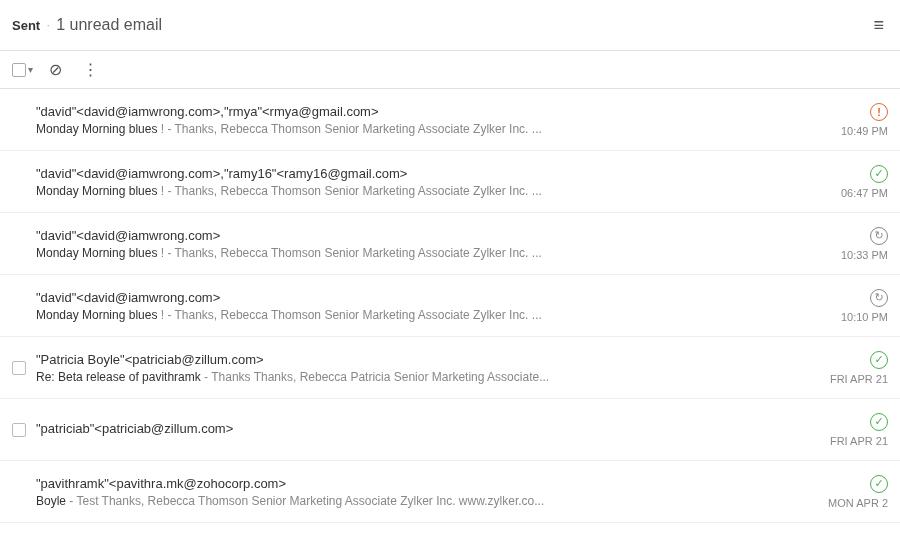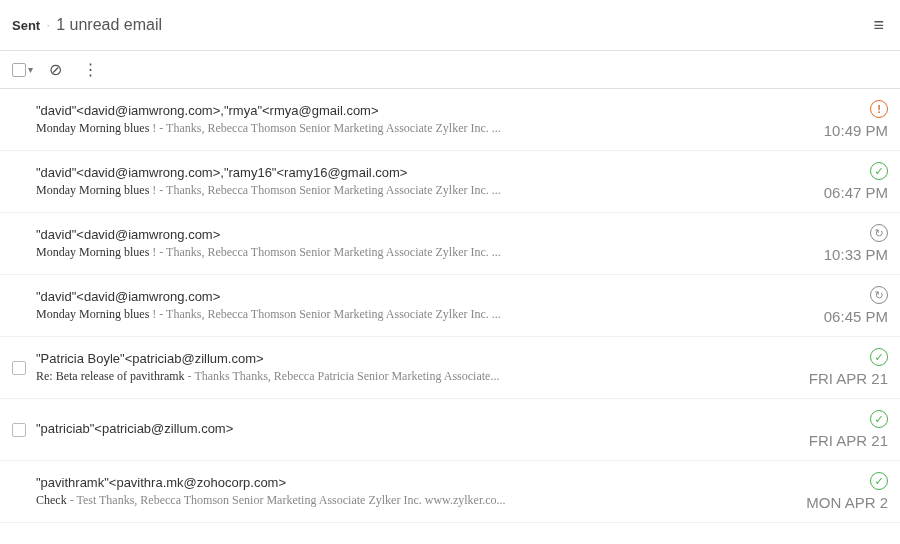--- a/index.html
+++ b/index.html
@@ -118,41 +118,40 @@
       overflow: hidden;
       text-overflow: ellipsis;
       margin-bottom: 3px;
     }
     .email-preview {
       font-size: 12px;
       color: #555;
       white-space: nowrap;
       overflow: hidden;
       text-overflow: ellipsis;
-      font-family: Liberation Serif, serif;
     }
     .email-preview .subject {
       color: #333;
       font-weight: 500;
     }
     .email-preview .preview-text {
       color: #888;
     }
     .email-meta {
       display: flex;
       flex-direction: column;
       align-items: center;
       gap: 4px;
       flex-shrink: 0;
       margin-left: 10px;
       min-width: 80px;
       align-items: flex-end;
     }
     .email-time {
-      font-size: 15px;
+      font-size: 11px;
       color: #888;
       white-space: nowrap;
     }
     .status-icon {
       width: 18px;
       height: 18px;
       border-radius: 50%;
       display: flex;
       align-items: center;
       justify-content: center;
@@ -234,21 +233,21 @@
       </div>
     </div>
     <div class="email-row">
       <div style="width: 24px; flex-shrink: 0;"></div>
       <div class="email-content">
         <div class="email-recipients">"david"&lt;david@iamwrong.com&gt;</div>
         <div class="email-preview"><span class="subject">Monday Morning blues</span><span class="preview-text"> ! - Thanks, Rebecca Thomson Senior Marketing Associate Zylker Inc. ...</span></div>
       </div>
       <div class="email-meta">
         <div class="status-icon status-pending">↻</div>
-        <div class="email-time">06:45 PM</div>
+        <div class="email-time">10:10 PM</div>
       </div>
     </div>
     <div class="email-row">
       <div class="email-checkbox"></div>
       <div class="email-content">
         <div class="email-recipients">"Patricia Boyle"&lt;patriciab@zillum.com&gt;</div>
         <div class="email-preview"><span class="subject">Re: Beta release of pavithramk</span><span class="preview-text"> - Thanks Thanks, Rebecca Patricia Senior Marketing Associate...</span></div>
       </div>
       <div class="email-meta">
         <div class="status-icon status-sent">✓</div>
@@ -262,20 +261,20 @@
       </div>
       <div class="email-meta">
         <div class="status-icon status-sent">✓</div>
         <div class="email-time">FRI APR 21</div>
       </div>
     </div>
     <div class="email-row">
       <div style="width: 24px; flex-shrink: 0;"></div>
       <div class="email-content">
         <div class="email-recipients">"pavithramk"&lt;pavithra.mk@zohocorp.com&gt;</div>
-        <div class="email-preview"><span class="subject">Check</span><span class="preview-text"> - Test Thanks, Rebecca Thomson Senior Marketing Associate Zylker Inc. www.zylker.co...</span></div>
+        <div class="email-preview"><span class="subject">Boyle</span><span class="preview-text"> - Test Thanks, Rebecca Thomson Senior Marketing Associate Zylker Inc. www.zylker.co...</span></div>
       </div>
       <div class="email-meta">
         <div class="status-icon status-sent">✓</div>
         <div class="email-time">MON APR 2</div>
       </div>
     </div>
   </div>
 
 </body></html>

